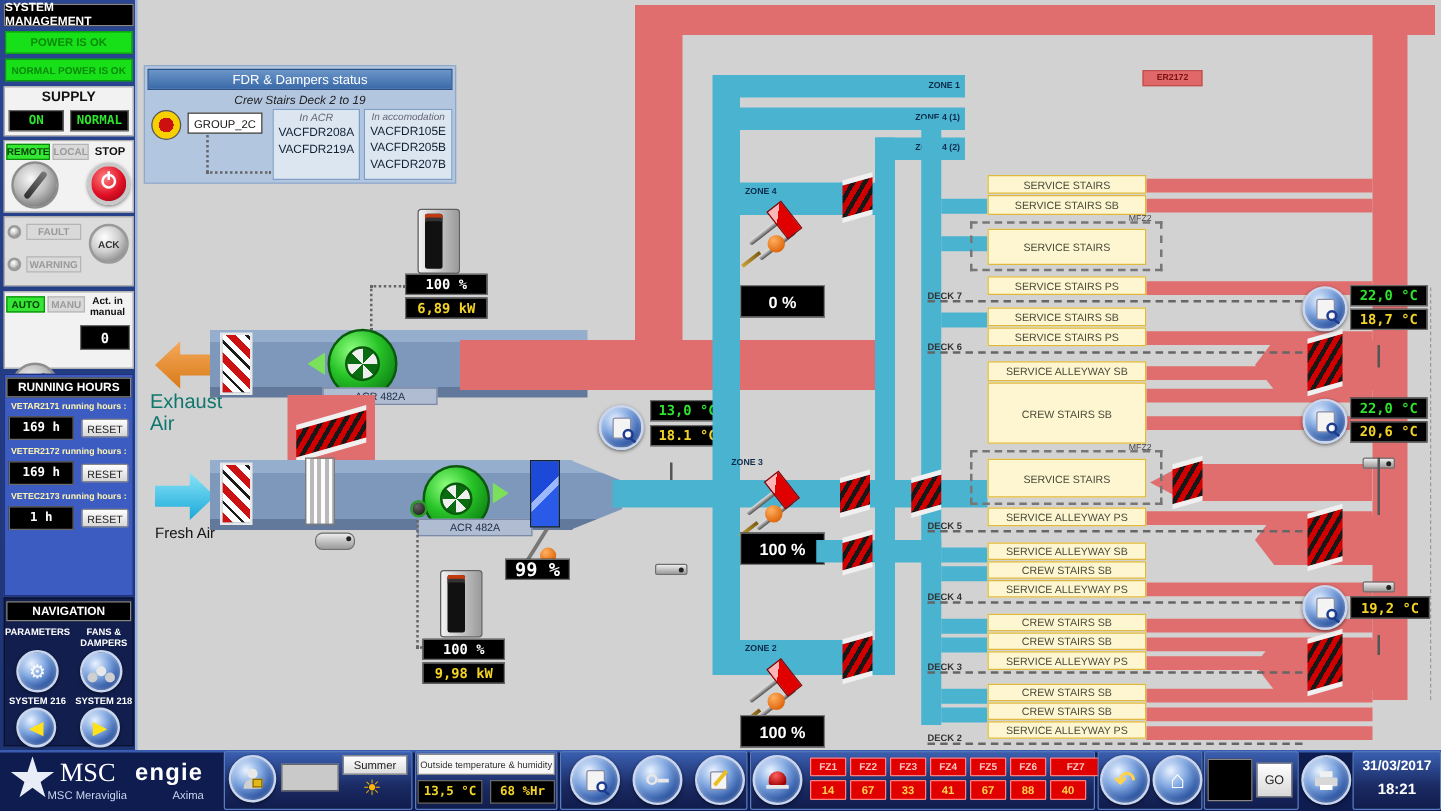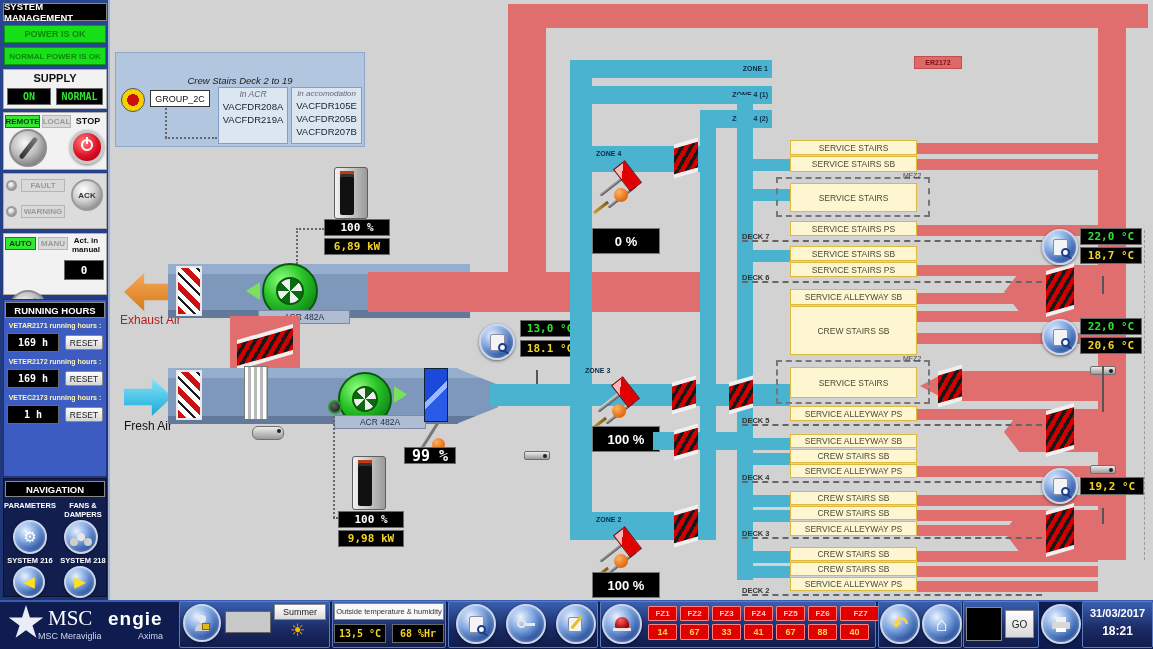--- a/index.html
+++ b/index.html
@@ -131,20 +131,21 @@
   <div class="abs glossy" style="left:64px;top:520px;width:34px;height:34px;">
     <span style="width:8px;height:8px;border-radius:50%;background:#e8e8e8;box-shadow:-7px 5px 0 #cfcfcf, 7px 5px 0 #cfcfcf;"></span>
   </div>
   <div class="abs" style="left:2px;top:556px;width:56px;font-size:7.5px;font-weight:bold;color:#fff;text-align:center;">SYSTEM 216</div>
   <div class="abs" style="left:60px;top:556px;width:46px;font-size:7.5px;font-weight:bold;color:#fff;text-align:center;">SYSTEM 218</div>
   <div class="abs glossy" style="left:13px;top:566px;width:32px;height:32px;color:#ffe11a;font-size:15px;">◀</div>
   <div class="abs glossy" style="left:64px;top:566px;width:32px;height:32px;color:#ffe11a;font-size:15px;">▶</div>
 
 
   <div class="abs" style="left:115px;top:52px;width:250px;height:95px;background:#b3c6e0;border:1px solid #8fa8c8;"></div>
+  <div class="abs flexc" style="left:118px;top:55px;width:244px;height:17px;background:linear-gradient(#6a95c8,#3a6aa8);color:#fff;font-size:10.5px;border:1px solid #2a5288;">FDR &amp; Dampers status</div>
   <div class="abs flexc" style="left:118px;top:74px;width:244px;height:12px;font-style:italic;font-size:9.5px;color:#222;">Crew Stairs Deck 2 to 19</div>
   <div class="abs" style="left:121px;top:88px;width:24px;height:24px;border-radius:50%;background:radial-gradient(circle,#cc1010 0 38%,#f7d000 38% 80%,#8a6a00 80%);border:1px solid #555;"></div>
   <div class="abs flexc" style="left:150px;top:90px;width:60px;height:17px;background:#fff;border:1px solid #333;font-size:9px;color:#111;">GROUP_2C</div>
   <div class="abs dotv" style="left:165px;top:108px;height:30px;"></div>
   <div class="abs doth" style="left:165px;top:137px;width:52px;"></div>
   <div class="abs" style="left:218px;top:87px;width:70px;height:57px;background:#dce6f1;border:1px solid #7f9fc6;"></div>
   <div class="abs" style="left:218px;top:89px;width:70px;text-align:center;font-style:italic;font-size:8.5px;color:#667;">In ACR</div>
   <div class="abs" style="left:218px;top:101px;width:70px;text-align:center;font-size:9.5px;color:#123;">VACFDR208A</div>
   <div class="abs" style="left:218px;top:114px;width:70px;text-align:center;font-size:9.5px;color:#123;">VACFDR219A</div>
   <div class="abs" style="left:291px;top:87px;width:71px;height:57px;background:#dce6f1;border:1px solid #7f9fc6;"></div>
@@ -178,21 +179,21 @@
   <div class="abs fdamper" style="left:1046px;top:267px;width:28px;height:46px;"></div>
   <div class="abs collector" style="left:1004px;top:412px;width:96px;height:40px;"></div>
   <div class="abs fdamper" style="left:1046px;top:407px;width:28px;height:46px;"></div>
   <div class="abs collector" style="left:1004px;top:512px;width:96px;height:40px;"></div>
   <div class="abs fdamper" style="left:1046px;top:507px;width:28px;height:46px;"></div>
 
   <div class="abs collector" style="left:920px;top:371px;width:178px;height:30px;"></div>
   <div class="abs fdamper" style="left:938px;top:368px;width:24px;height:36px;"></div>
 
   <div class="abs arrowL" style="left:124px;top:273px;width:48px;height:38px;background:linear-gradient(#f5a85a,#d87a18);"></div>
-  <div class="abs" style="left:120px;top:313px;width:80px;font-size:12px;color:#b91c1c;">Exhaust Air</div>
+  <div class="abs" style="left:120px;top:313px;width:80px;font-size:16px;color:#0f766e;">Exhaust Air</div>
   <div class="abs casing" style="left:168px;top:264px;width:302px;height:54px;"></div>
   <div class="abs duct-r" style="left:368px;top:272px;width:340px;height:40px;"></div>
   <div class="abs damper-rw" style="left:176px;top:266px;width:26px;height:50px;"></div>
   <div class="abs" style="left:246px;top:282px;width:14px;height:18px;background:#7be05a;clip-path:polygon(100% 0,0 50%,100% 100%);"></div>
   <div class="abs fan" style="left:262px;top:263px;width:56px;height:56px;">
     <div class="fanhub" style="width:28px;height:28px;"></div>
   </div>
   <div class="abs chip" style="left:258px;top:310px;width:92px;height:14px;">ACR 482A</div>
   <div class="abs vfd" style="left:334px;top:167px;width:34px;height:52px;"></div>
   <div class="abs dotv" style="left:296px;top:228px;height:36px;"></div>

